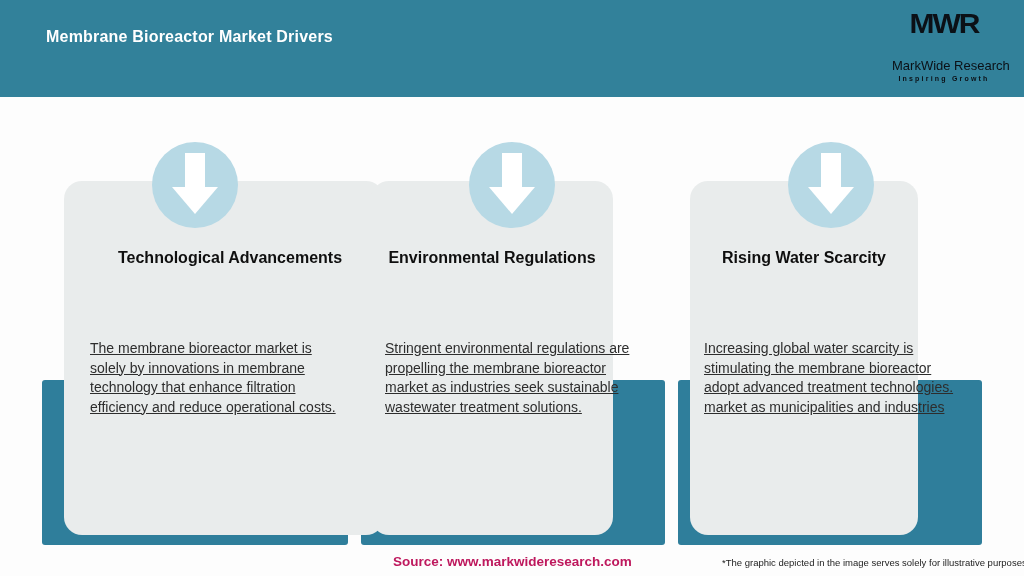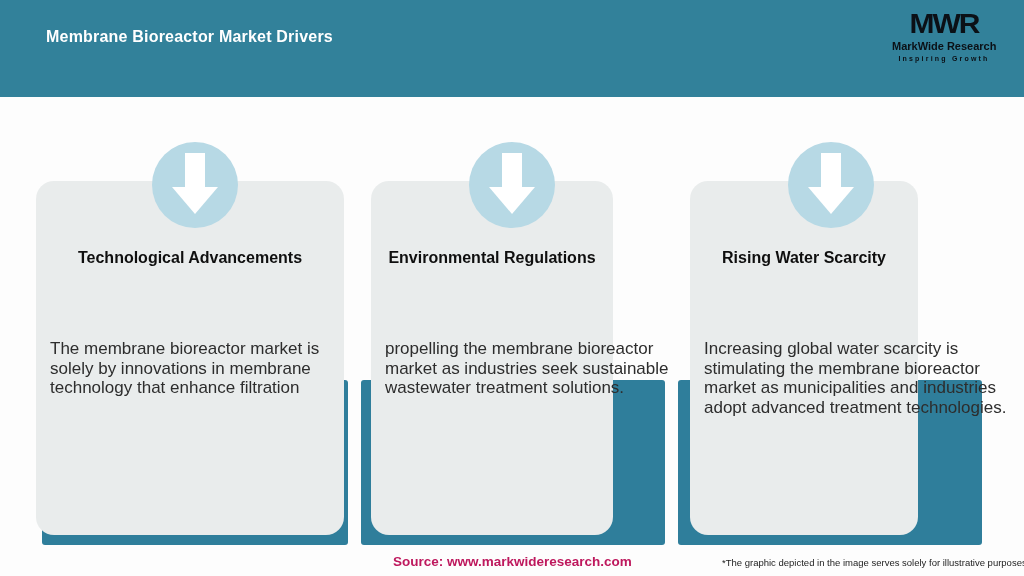--- a/index.html
+++ b/index.html
@@ -28,52 +28,53 @@
   
   .logo {
     position: absolute; right: 28px; top: 9px;
     width: 104px; text-align: center;
     color: #0b1016; line-height: 1;
   }
   .logo-mwr {
     font-size: 30px; font-weight: 800; letter-spacing: -2px;
     transform: scaleY(0.92);
   }
-  .logo-name { font-size: 11px; font-weight: 700; margin-top: 2px; white-space: nowrap; }
+  .logo-name { font-size: 13px; font-weight: 400; margin-top: 20px; white-space: nowrap; }
   .logo-tagline { font-size: 7px; font-weight: 600; letter-spacing: 2.2px; margin-top: 3px; white-space: nowrap; }
 
   
   .ribbon {
     position: absolute; top: 380px; height: 165px;
     background: #2F7E9B; border-radius: 3px;
   }
   .ribbon-1 { left: 42px;  width: 306px; }
   .ribbon-2 { left: 361px; width: 304px; }
   .ribbon-3 { left: 678px; width: 304px; }
 
   
   .card {
     position: absolute; top: 181px; height: 354px;
     background: #E9ECEC; border-radius: 18px;
   }
-  .card-1 { left: 36px;  width: 308px; }
+  .card-1 { left: 64px;  width: 308px; padding-left: 12px; }
   .card-2 { left: 371px; width: 242px; }
   .card-3 { left: 690px; width: 228px; }
 
   .card-title {
     margin: 68px 6px 0 6px;
     text-align: center;
     font-size: 16px; font-weight: 700;
     color: #0f0f0f;
     white-space: nowrap;
   }
   .card-body {
     margin: 72px 0 0 14px;
-    font-size: 17px; line-height: 19.5px;
+    font-size: 14px; line-height: 19.5px;
     color: #2d2d2d;
+    text-decoration: underline;
   }
   .body-line { white-space: nowrap; }
 
   
   .circle {
     position: absolute; top: 142px;
     width: 86px; height: 86px;
     border-radius: 50%;
     background: #B7D9E5;
   }
@@ -120,39 +121,41 @@
 <div class="ribbon ribbon-1"></div>
 <div class="ribbon ribbon-2"></div>
 <div class="ribbon ribbon-3"></div>
 
 <div class="card card-1">
   <div class="card-title">Technological Advancements</div>
   <div class="card-body">
     <div class="body-line">The membrane bioreactor market is</div>
     <div class="body-line">solely by innovations in membrane</div>
     <div class="body-line">technology that enhance filtration</div>
+    <div class="body-line">efficiency and reduce operational costs.</div>
   </div>
 </div>
 
 <div class="card card-2">
   <div class="card-title">Environmental Regulations</div>
   <div class="card-body">
+    <div class="body-line">Stringent environmental regulations are</div>
     <div class="body-line">propelling the membrane bioreactor</div>
     <div class="body-line">market as industries seek sustainable</div>
     <div class="body-line">wastewater treatment solutions.</div>
   </div>
 </div>
 
 <div class="card card-3">
   <div class="card-title">Rising Water Scarcity</div>
   <div class="card-body">
     <div class="body-line">Increasing global water scarcity is</div>
     <div class="body-line">stimulating the membrane bioreactor</div>
+    <div class="body-line">adopt advanced treatment technologies.</div>
     <div class="body-line">market as municipalities and industries</div>
-    <div class="body-line">adopt advanced treatment technologies.</div>
   </div>
 </div>
 
 <div class="circle circle-1">
   <span>
     <span class="arrow-stem"></span><span class="arrow-head"></span>
   </span>
 </div>
 <div class="circle circle-2">
   <span>

